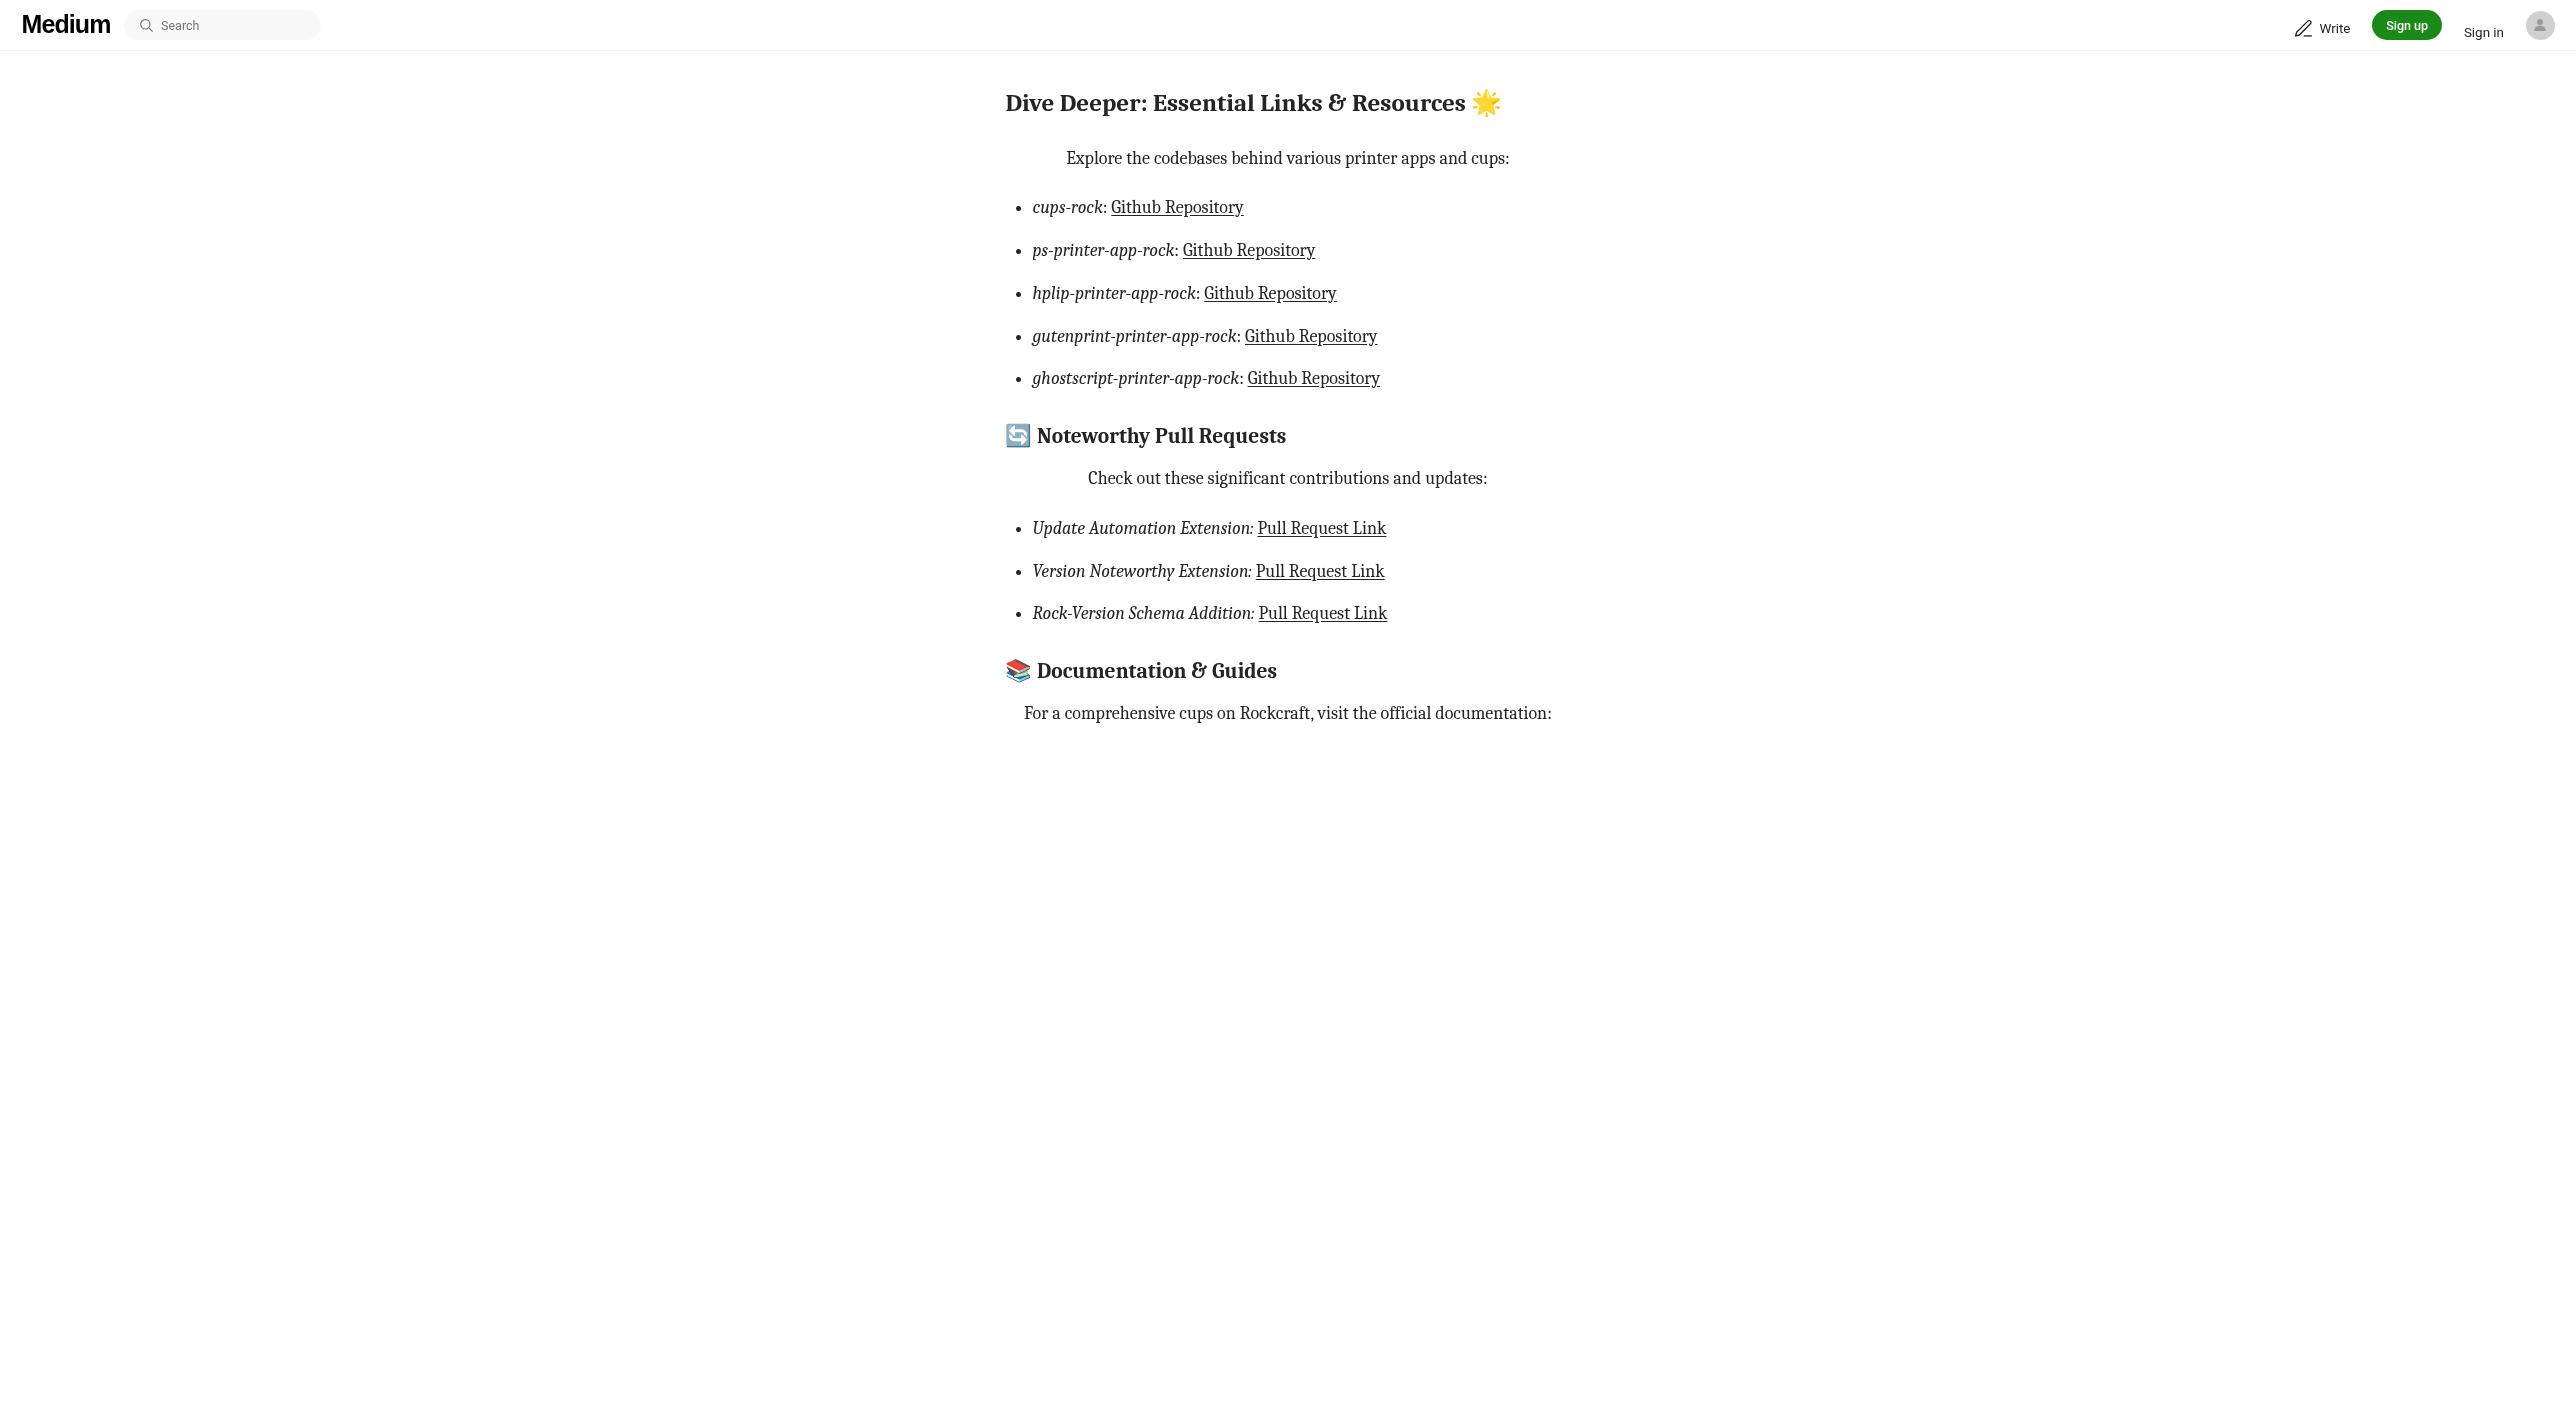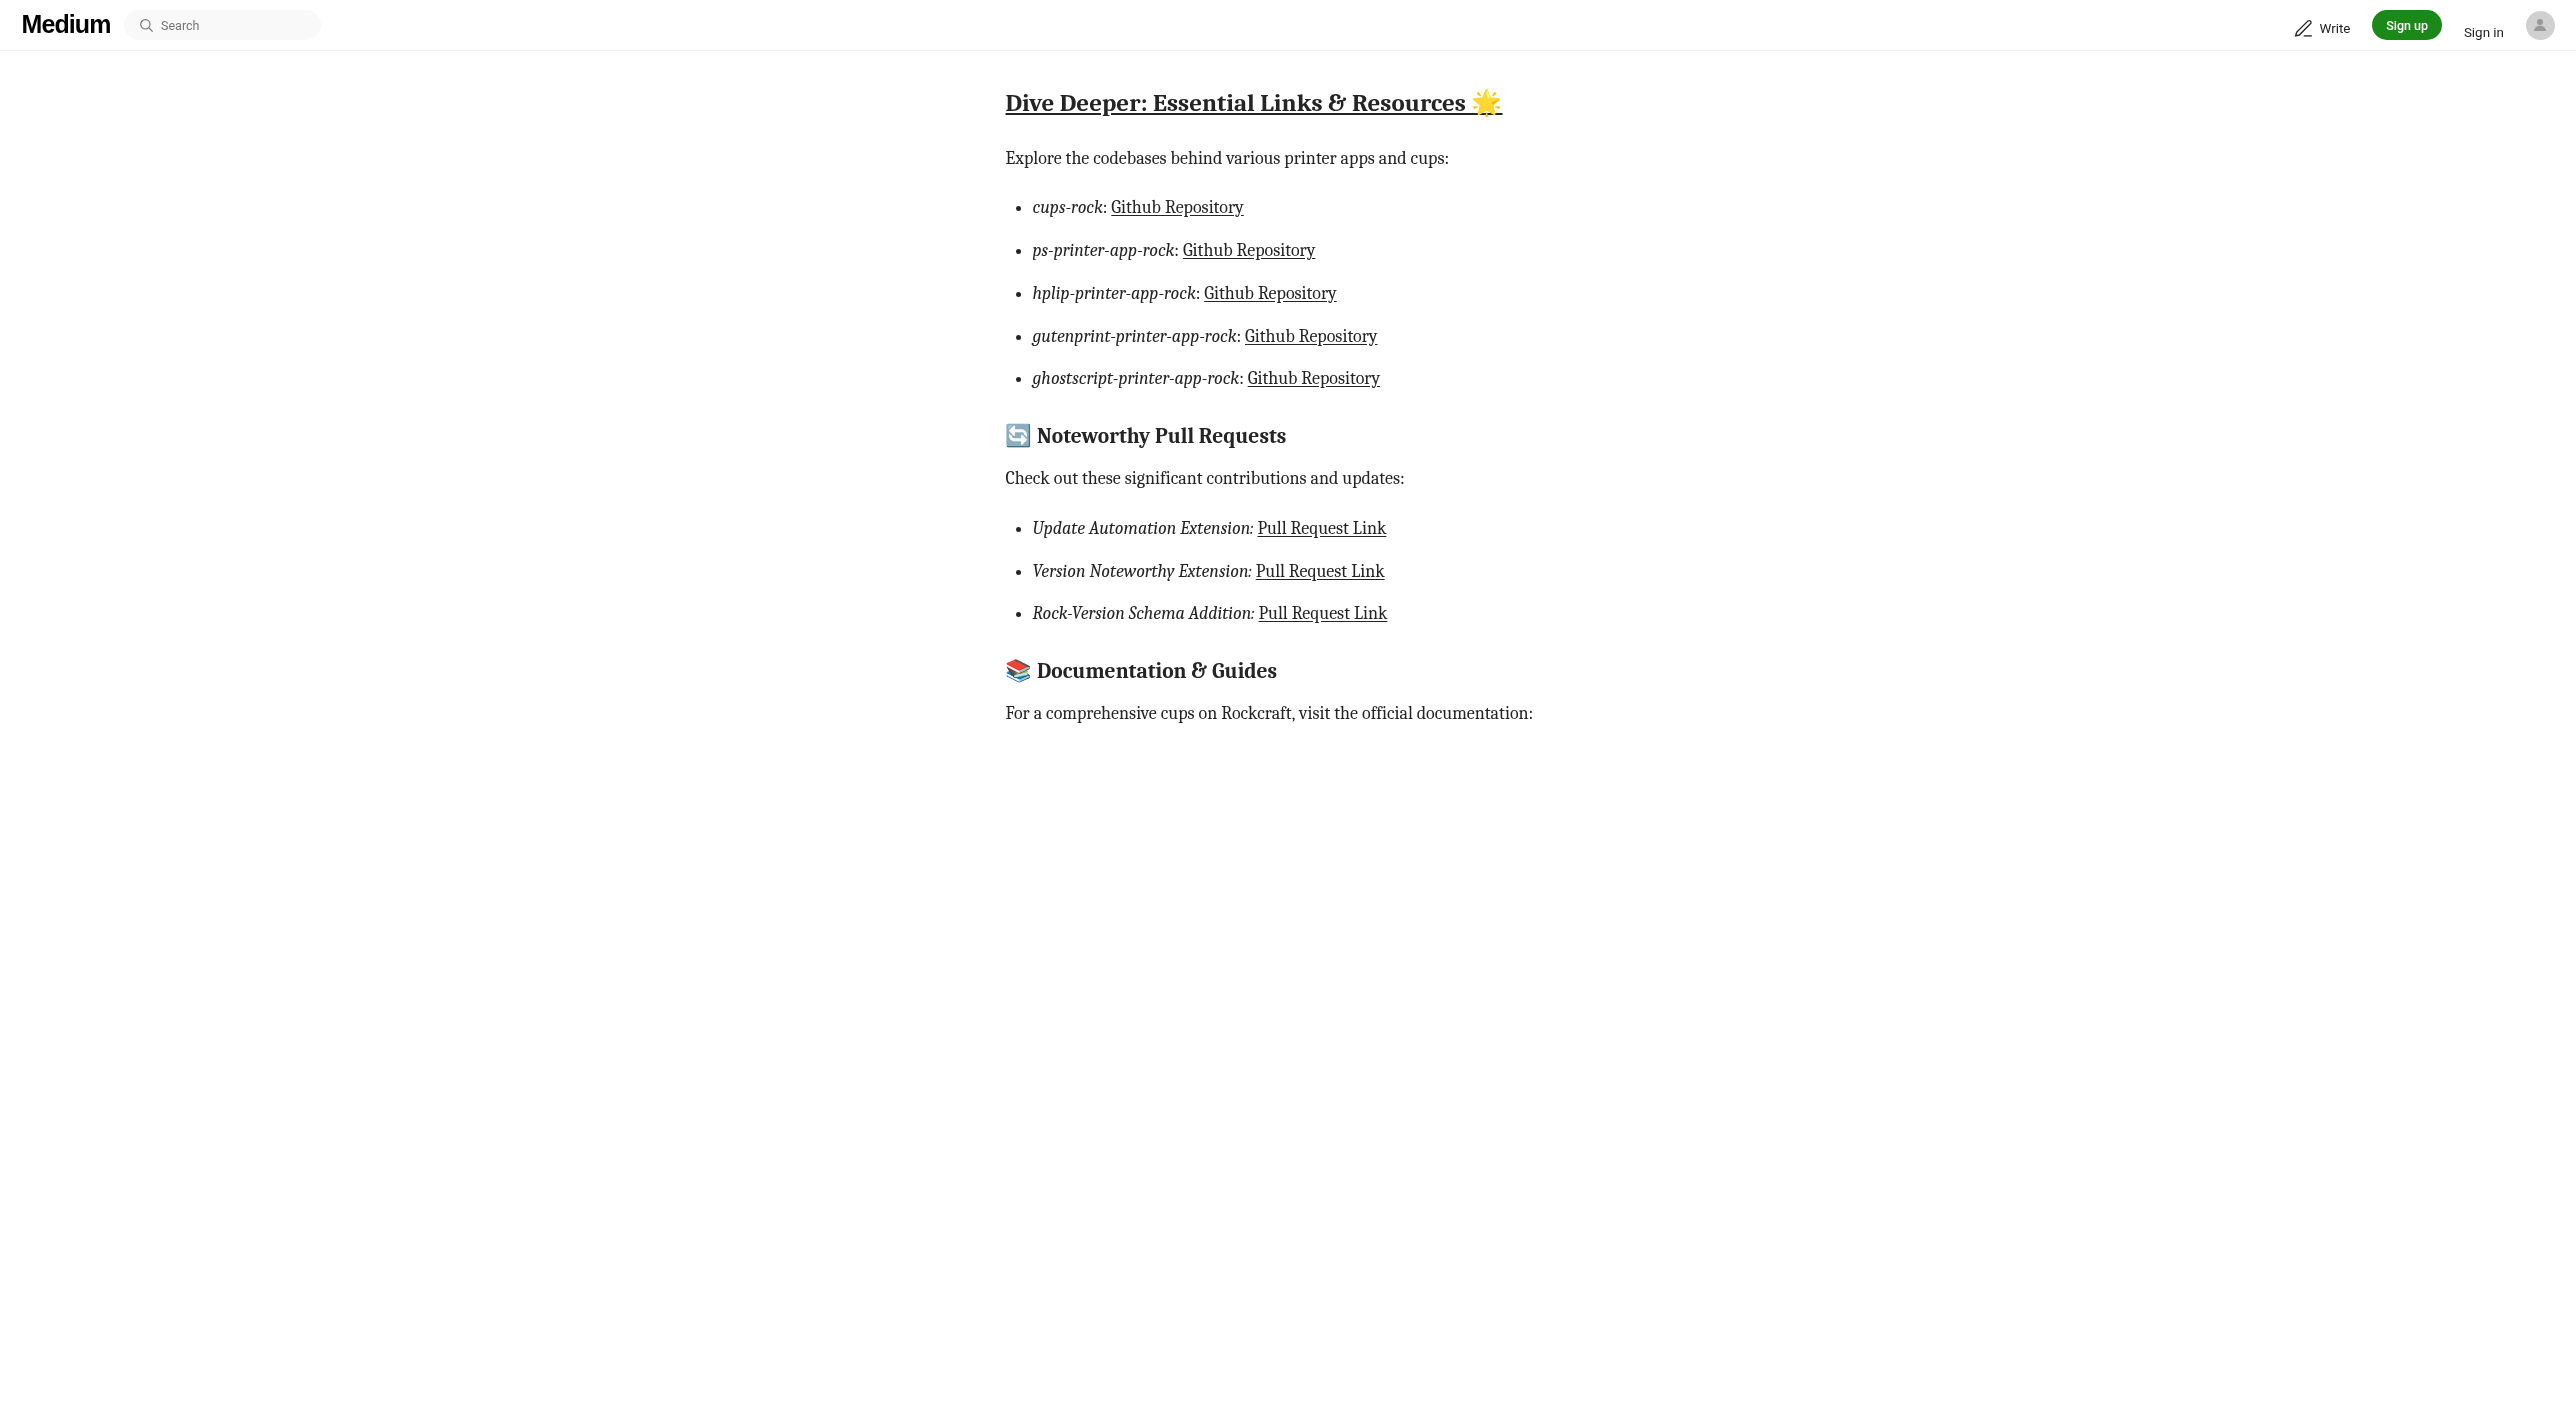--- a/index.html
+++ b/index.html
@@ -138,39 +138,39 @@
     }
 
     
     .article-title {
       font-family: charter, Georgia, Cambria, "Times New Roman", Times, serif;
       font-size: 25px;
       font-weight: 700;
       line-height: 1.3;
       color: #242424;
       margin-bottom: 25px;
-      text-decoration: underline;
     }
 
     .section-heading {
       font-family: charter, Georgia, Cambria, "Times New Roman", Times, serif;
       font-size: 21.5px;
       font-weight: 700;
       line-height: 1.3;
       color: #242424;
       margin-bottom: 14.3px;
       margin-top: 7.2px;
     }
 
     .section-intro {
       font-family: charter, Georgia, Cambria, "Times New Roman", Times, serif;
       font-size: 18px;
       line-height: 1.58;
       color: #242424;
       margin-bottom: 21.5px;
+      text-align: center;
     }
 
     .bullet-list {
       list-style: disc;
       padding-left: 27px;
       margin-bottom: 29px;
     }
 
     .bullet-list li {
       font-family: charter, Georgia, Cambria, "Times New Roman", Times, serif;

